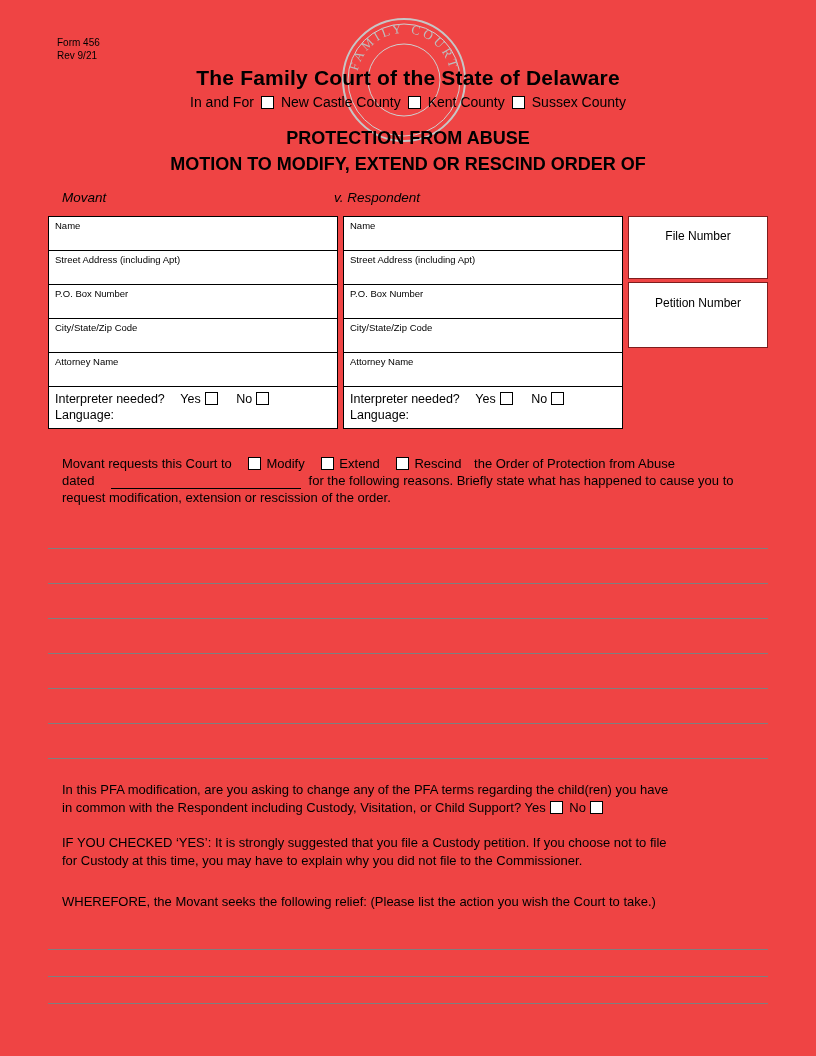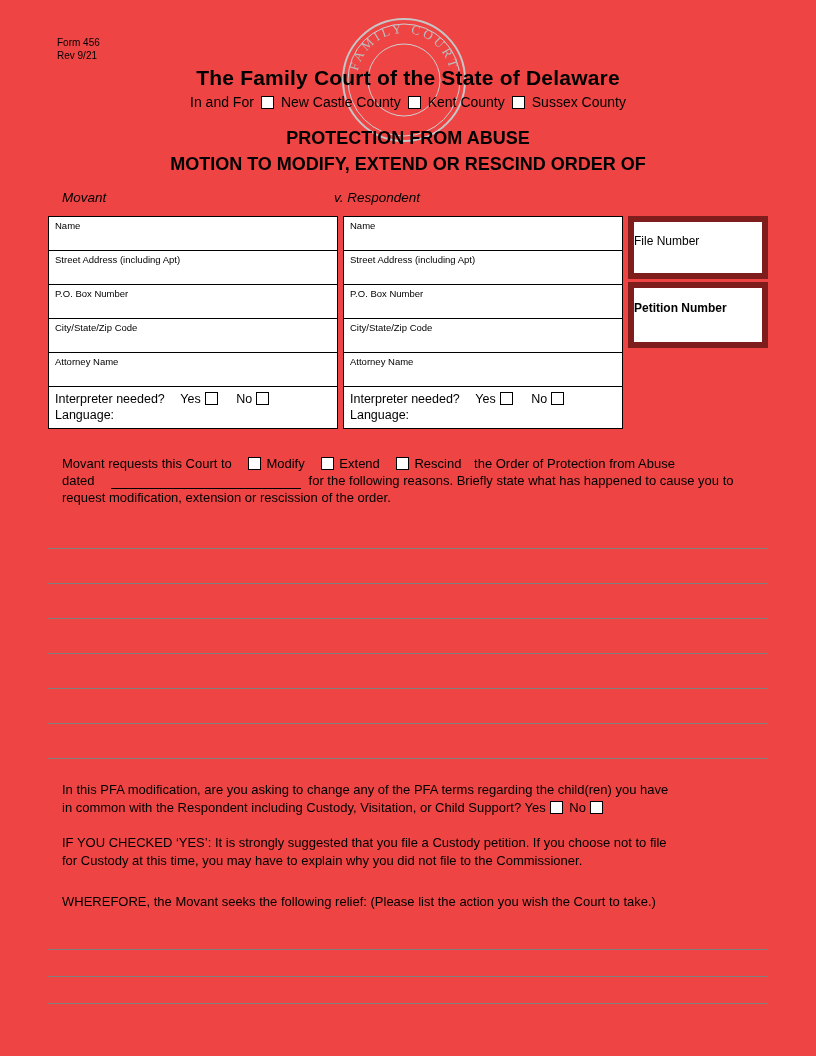--- a/index.html
+++ b/index.html
@@ -22,23 +22,23 @@
   .boxes { display:flex; margin:8px 48px; align-items:flex-start; }
   .pbox { border:1px solid #000; background:#fff; }
   .movant-box { width:290px; }
   .resp-box   { width:280px; margin-left:5px; }
   .frow { height:34px; border-bottom:1px solid #000; padding:3px 6px; }
   .flabel { font-size:9.5px; }
   .irow { padding:4px 6px 5px; font-size:12.5px; line-height:16px; }
   .iline .iopt { margin-left:12px; }
   .iline .iopt .cb { margin-left:4px; }
   .numcol { width:140px; margin-left:5px; }
-  .numbox { border:6px solid #7f1d1d; background:#fff; text-align:left; font-size:12px; }
+  .numbox { border:1px solid #7f1d1d; background:#fff; text-align:center; font-size:12px; }
   .filebox { height:63px; padding-top:12px; }
-  .petbox  { height:66px; padding-top:13px; margin-top:3px;font-weight:bold; }
+  .petbox  { height:66px; padding-top:13px; margin-top:3px; }
   .request { margin:26px 48px 0 62px; font-size:13px; line-height:17px; }
   .req-line { margin-bottom:0; }
   .opt { margin-left:13px; white-space:nowrap; }
   .opt .cb { margin-right:5px; }
   .req-tail { margin-left:9px; }
   .dated-blank { display:inline-block; width:190px; border-bottom:1px solid #000; height:14px; margin:0 8px 0 16px; vertical-align:bottom; }
   .writelines { margin:8px 48px 0; }
   .wline { height:35px; border-bottom:1px solid #7f7f7f; }
   .para { margin:0 48px 0 62px; font-size:13px; line-height:18px; }
   .pfa-para { margin-top:22px; }

